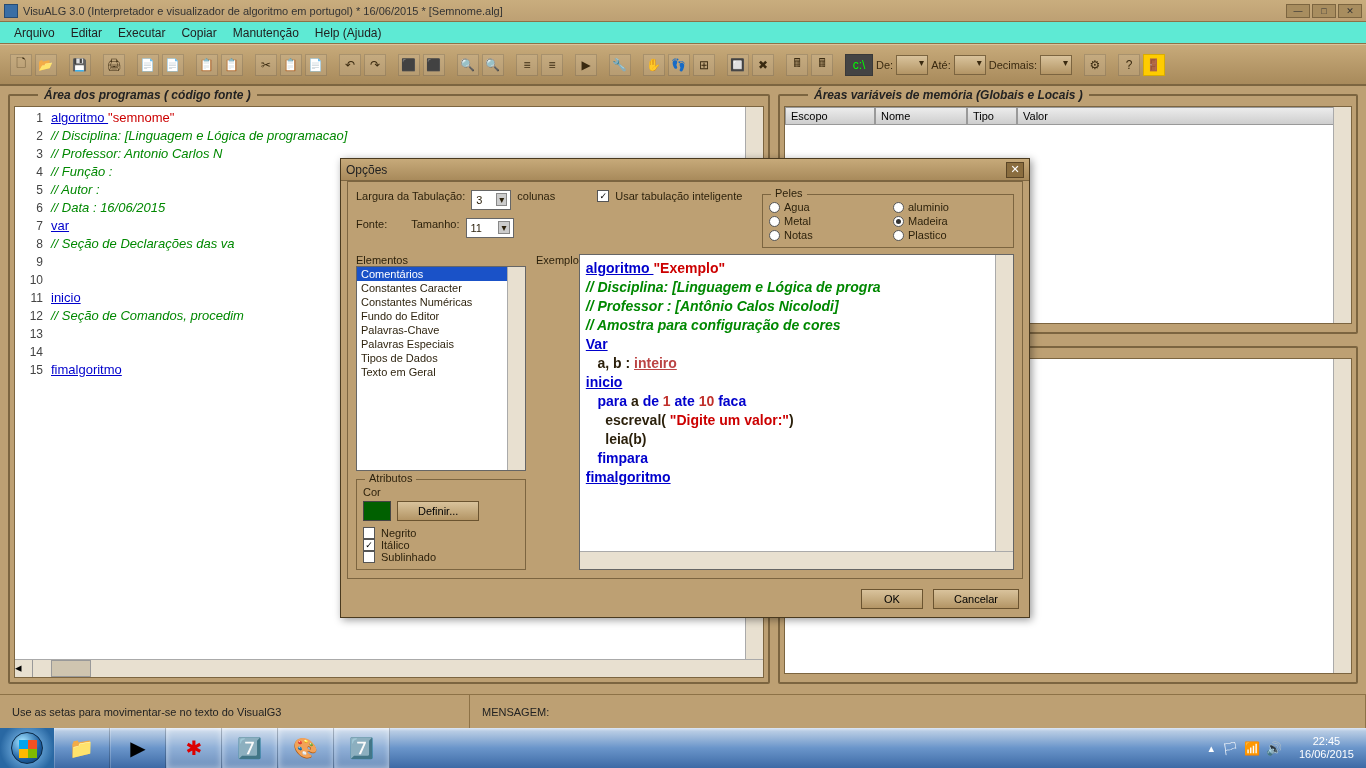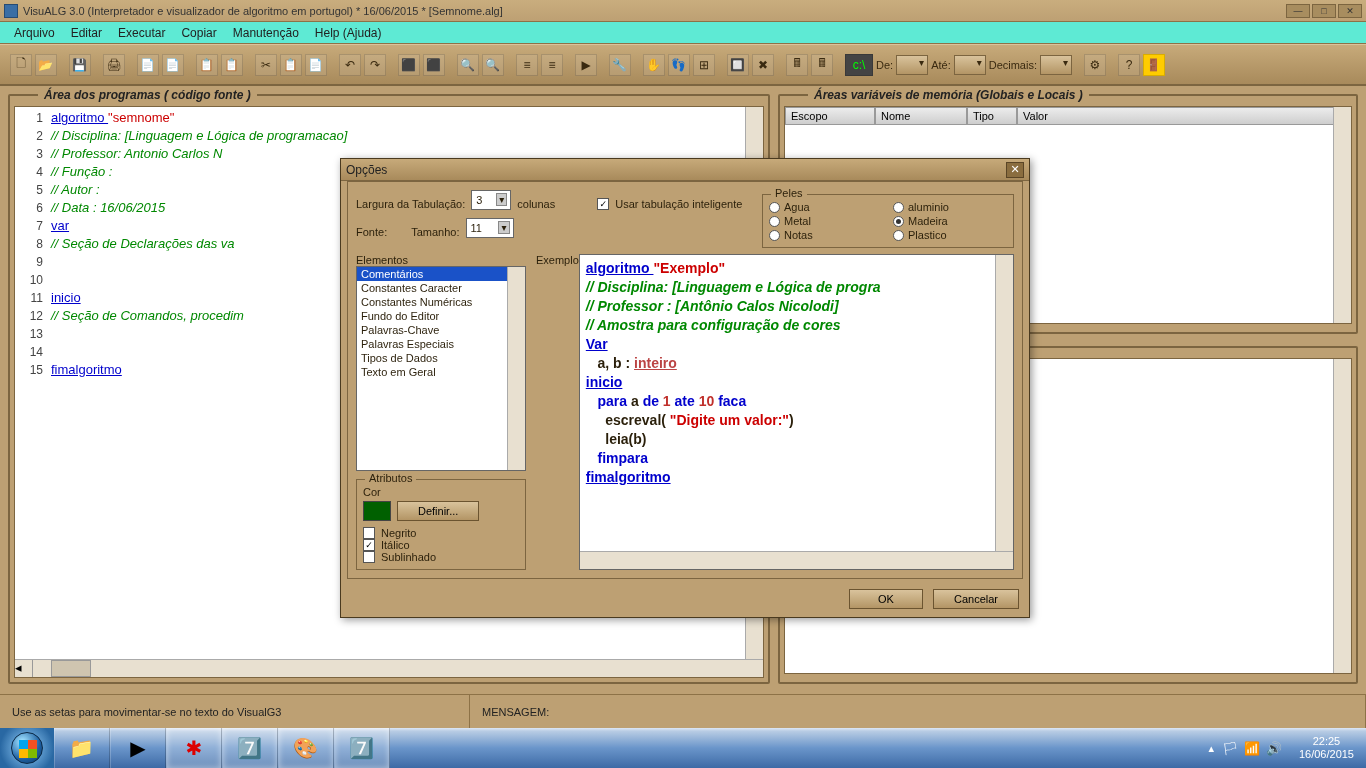--- a/index.html
+++ b/index.html
@@ -53,21 +53,21 @@
 
 
 .dialog { position: absolute; left: 340px; top: 158px; width: 690px; height: 460px; background: #bda073; border: 1px solid #4a3a1f; box-shadow: 2px 2px 8px rgba(0,0,0,0.4); z-index: 100; display:flex; flex-direction:column; }
 .dlg-title { height: 22px; background: linear-gradient(#c7aa7a,#a88a5b); display:flex; align-items:center; padding:0 5px; font-size:12px; color:#222; border-bottom:1px solid #7c6540; }
 .dlg-title .close { margin-left:auto; width:18px; height:16px; background:#8a6d3f; border:1px solid #5a4526; color:#fff; font-size:11px; display:flex;align-items:center;justify-content:center; }
 .dlg-tabs { display:flex; padding: 6px 6px 0 6px; gap:0; }
 .dlg-tab { padding: 3px 12px; font-size:11px; background:#a88a5b; border:1px solid #7c6540; border-bottom:none; color:#442; }
 .dlg-tab.active { background:#bda073; position:relative; top:1px; }
 .dlg-body { flex:1; border:1px solid #7c6540; margin:0 6px 6px 6px; background:#bda073; padding:8px; display:flex; flex-direction:column; gap:6px; font-size:11px; color:#2a1f0a; }
 
-.row { display:flex; align-items:flex-end; gap:6px; }
+.row { display:flex; align-items:flex-start; gap:6px; }
 .grp { border:1px solid #7c6540; padding:6px; position:relative; margin-top:4px; }
 .grp-title { position:absolute; top:-8px; left:8px; background:#bda073; padding:0 4px; font-size:11px; }
 .combo { background:#fff; border:1px solid #666; padding:1px 18px 1px 4px; position:relative; font-size:11px; height:20px; display:inline-flex; align-items:center; }
 .combo::after { content:"▾"; position:absolute; right:3px; top:2px; font-size:10px; background:#ccc; padding:0 2px; border:1px solid #888; }
 .chk { width:12px; height:12px; border:1px solid #555; background:#fff; display:inline-flex; align-items:center; justify-content:center; font-size:9px; color:#000; }
 .chk.on::before { content:"✓"; }
 .radio { width:11px; height:11px; border:1px solid #555; border-radius:50%; background:#fff; display:inline-flex; align-items:center; justify-content:center; }
 .radio.on::before { content:""; width:5px; height:5px; background:#333; border-radius:50%; }
 
 .mid-row { display:flex; gap:10px; flex:1; min-height:0; }
@@ -365,21 +365,21 @@
 <span>     leia(b)</span>
 <span class="kw2">   fimpara</span>
 <span class="kw">fimalgoritmo</span>
           <div class="vscroll"></div>
           <div class="hscroll"></div>
         </div>
       </div>
     </div>
   </div>
   <div class="dlg-footer">
-    <button class="dlg-btn" style="padding:3px 28px">OK</button>
+    <button class="dlg-btn" style="padding:3px 22px">OK</button>
     <button class="dlg-btn">Cancelar</button>
   </div>
 </div>
 
 <div class="statusbar">
   <div class="cell msg">Use as setas para movimentar-se no texto do VisualG3</div>
   <div class="cell" style="flex:1">MENSAGEM:</div>
 </div>
 
 <div class="taskbar">
@@ -393,17 +393,17 @@
   <div class="task active">🎨</div>
   <div class="task active">7️⃣</div>
   <div class="tray">
     <span>▴</span>
     <div class="tray-icons">
       <span>🏳</span>
       <span>📶</span>
       <span>🔊</span>
     </div>
     <div class="clock">
-      <div>22:25</div>
+      <div>22:45</div>
       <div>16/06/2015</div>
     </div>
   </div>
 </div>
 
 </body></html>

